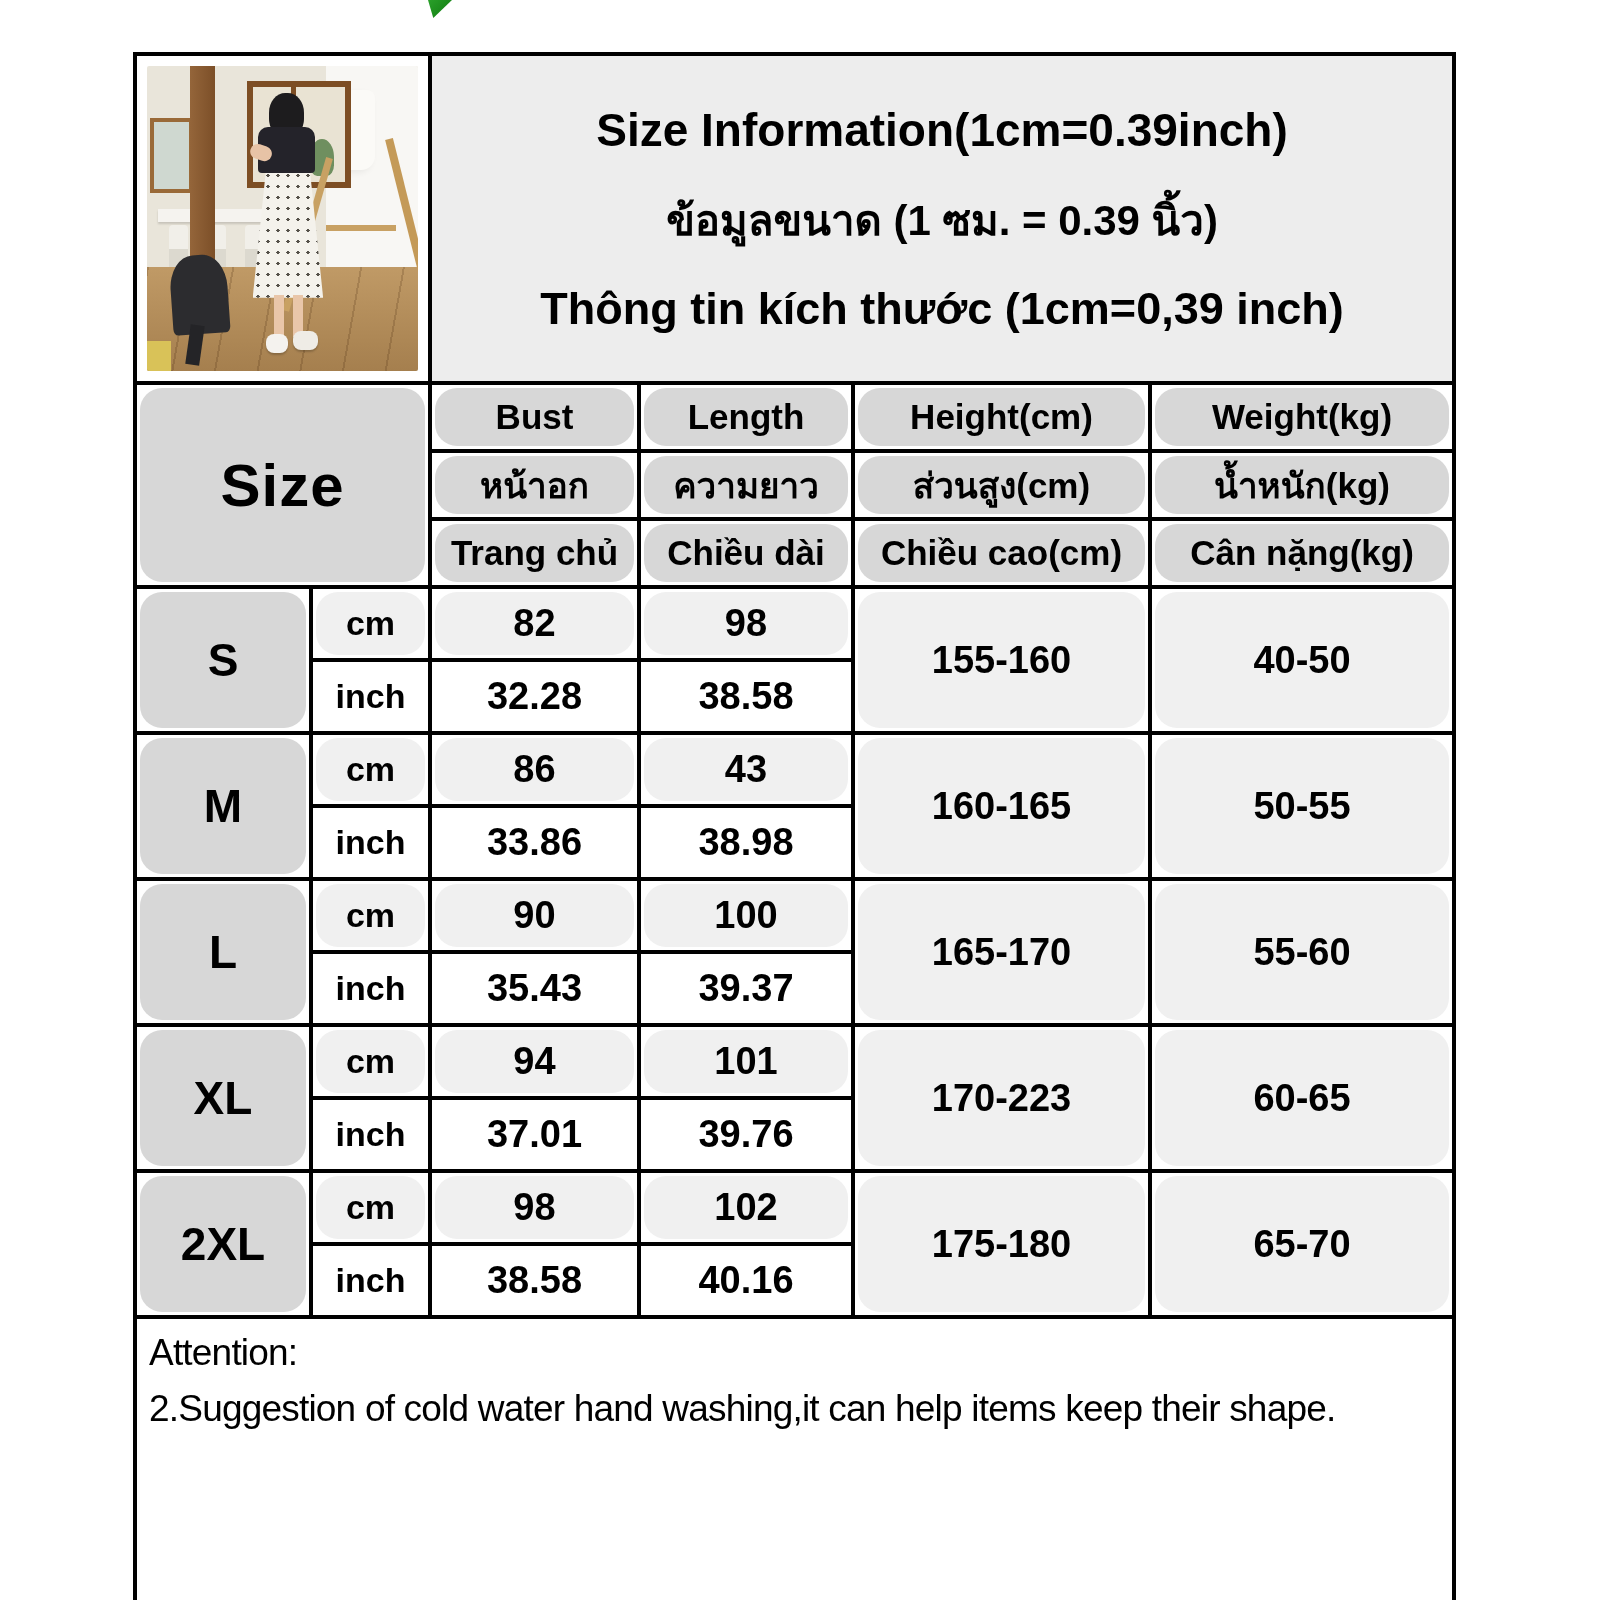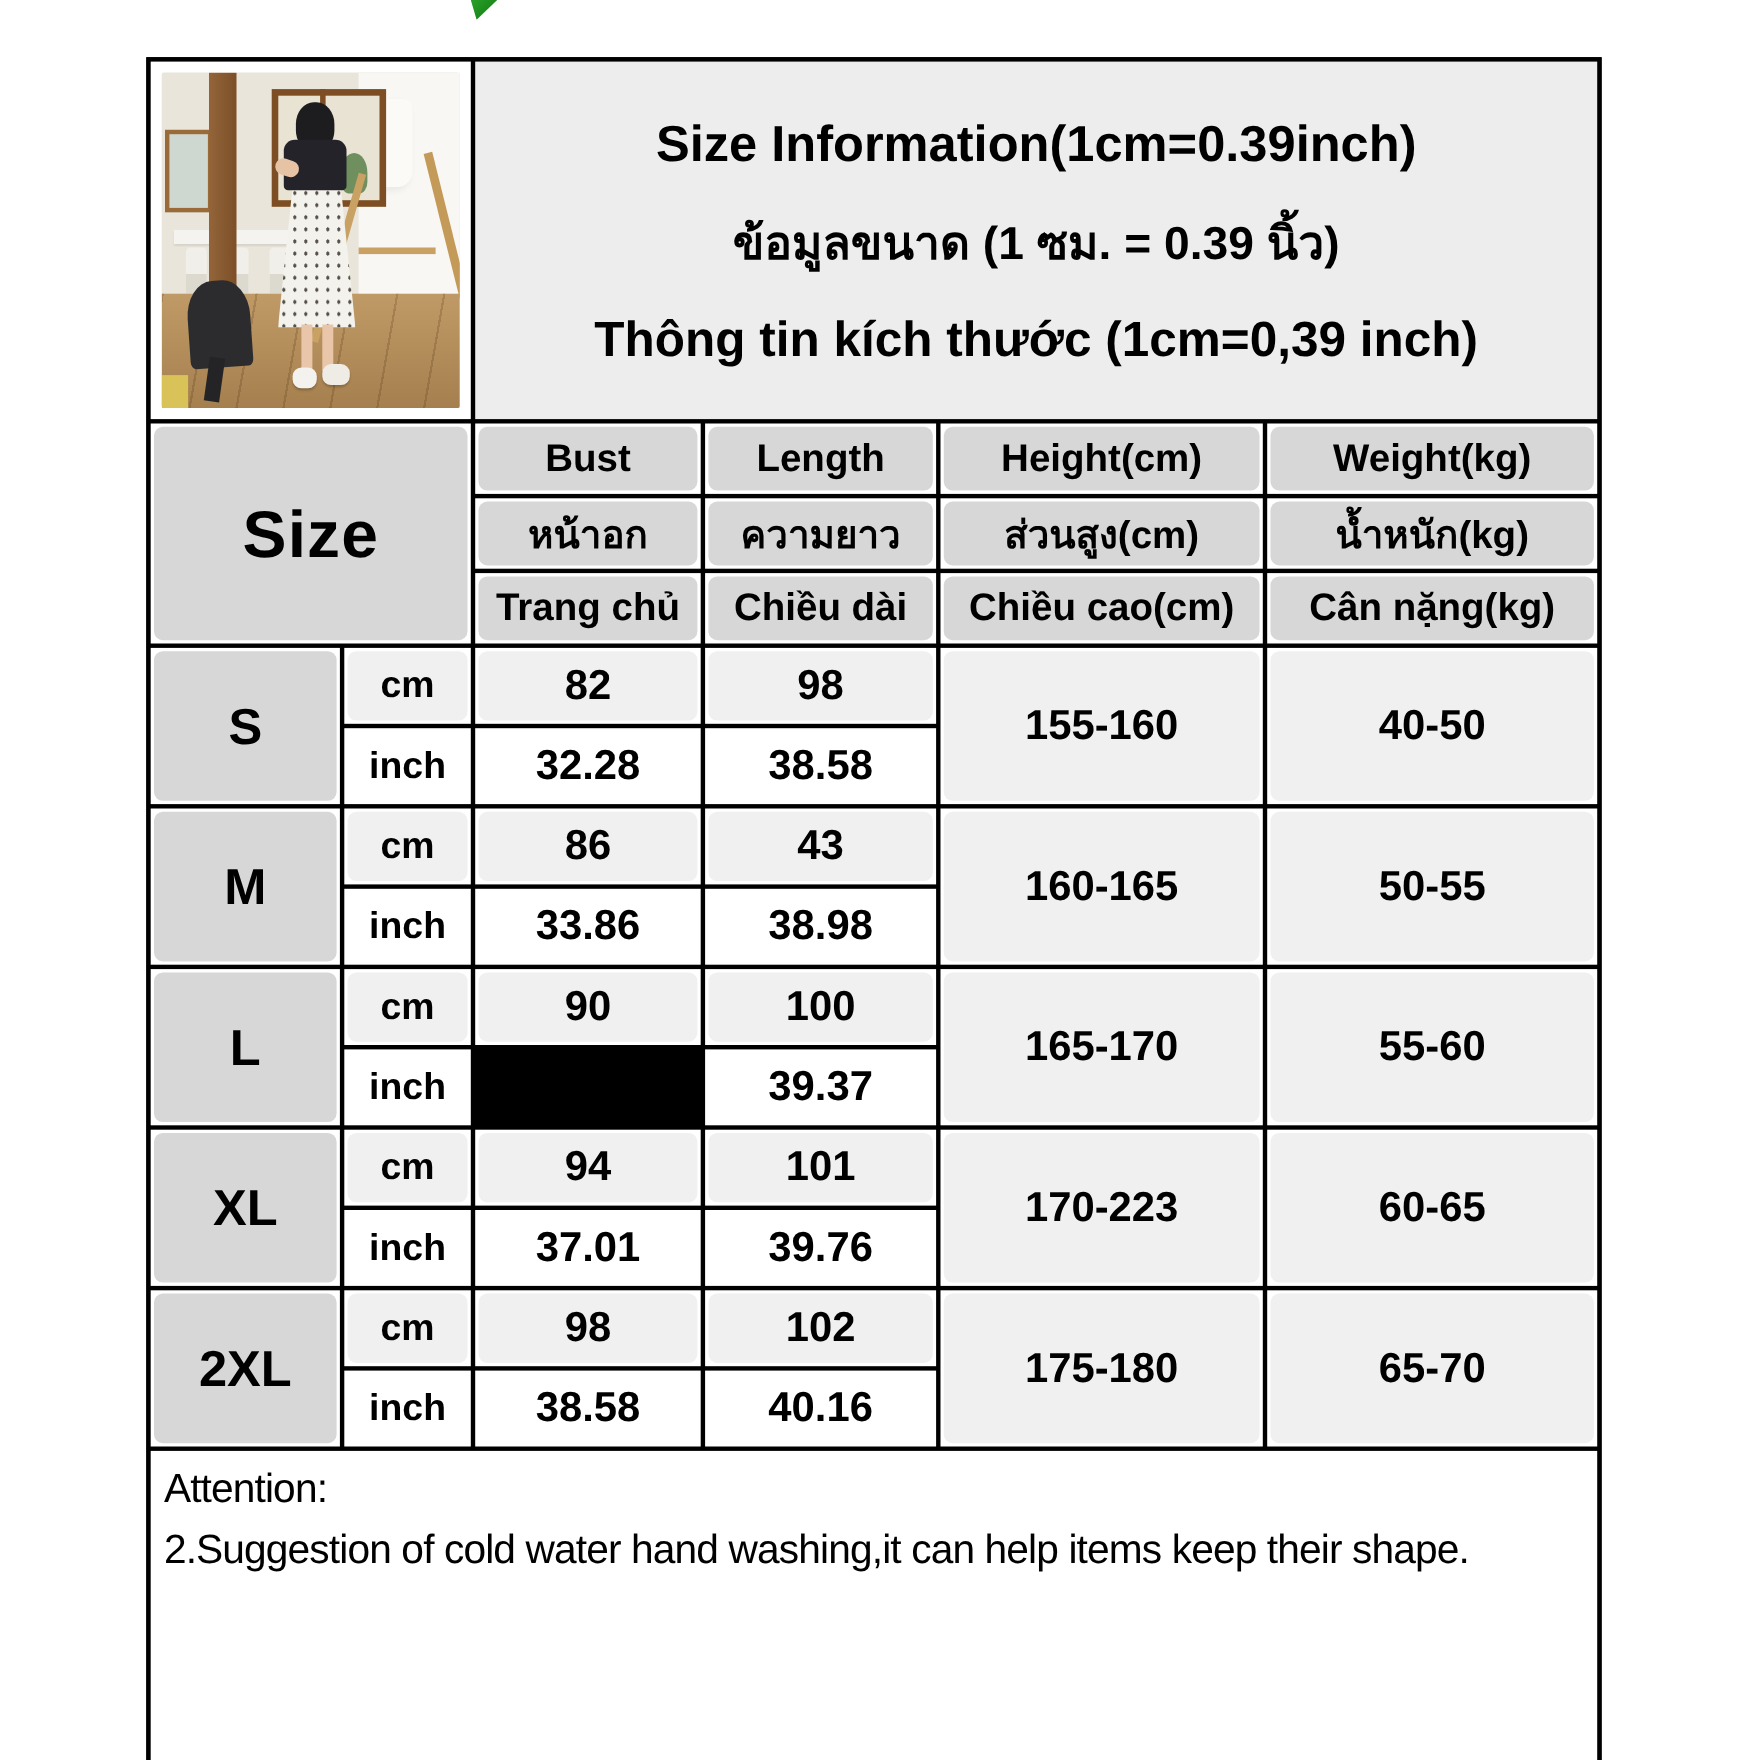--- a/index.html
+++ b/index.html
@@ -8,21 +8,21 @@
     font-family:"Liberation Sans","DejaVu Sans",sans-serif;color:#000;
   }
   .sheet{position:absolute;left:133px;top:8px;}
   .grid{
     display:grid;
     grid-template-columns:172px 115px 205px 210px 293px 300px;
     grid-template-rows:325px 64px 64px 64px repeat(10,69px) 310px;
     gap:4px;background:#000;border:4px solid #000;margin-top:44px;
   }
   .cell{background:#fff;padding:3px;display:flex;min-width:0;min-height:0;}
-  .box{flex:1;display:flex;align-items:center;justify-content:center;border-radius:8px;text-align:center;}
+  .box{flex:1;display:flex;align-items:center;justify-content:center;border-radius:22px;text-align:center;}
   .g{background:#d7d7d7;}
   .lg{background:#f0f0f0;}
   .w{background:#ffffff;}
   .hdr{font-weight:700;font-size:35px;}
   .size-title{font-weight:700;font-size:60px;letter-spacing:1px;}
   .lbl{font-weight:700;font-size:46px;}
   .unit{font-weight:700;font-size:34px;}
   .val{font-weight:700;font-size:38px;}
   
   .title-cell{background:#ededed;padding:0;}
@@ -226,20 +226,23 @@
       </div>
     <div class="cell" style="grid-area:10/2/11/3">
         <div class="box w unit">inch</div>
       </div>
     <div class="cell" style="grid-area:9/3/10/4">
         <div class="box lg val">90</div>
       </div>
     <div class="cell" style="grid-area:9/4/10/5">
         <div class="box lg val">100</div>
       </div>
+    <div class="cell" style="grid-area:10/3/11/4">
+        <div class="box w val">35.43</div>
+      </div>
     <div class="cell" style="grid-area:10/4/11/5">
         <div class="box w val">39.37</div>
       </div>
     <div class="cell" style="grid-area:9/5/11/6">
         <div class="box lg val">165-170</div>
       </div>
     <div class="cell" style="grid-area:9/6/11/7">
         <div class="box lg val">55-60</div>
       </div>
 

